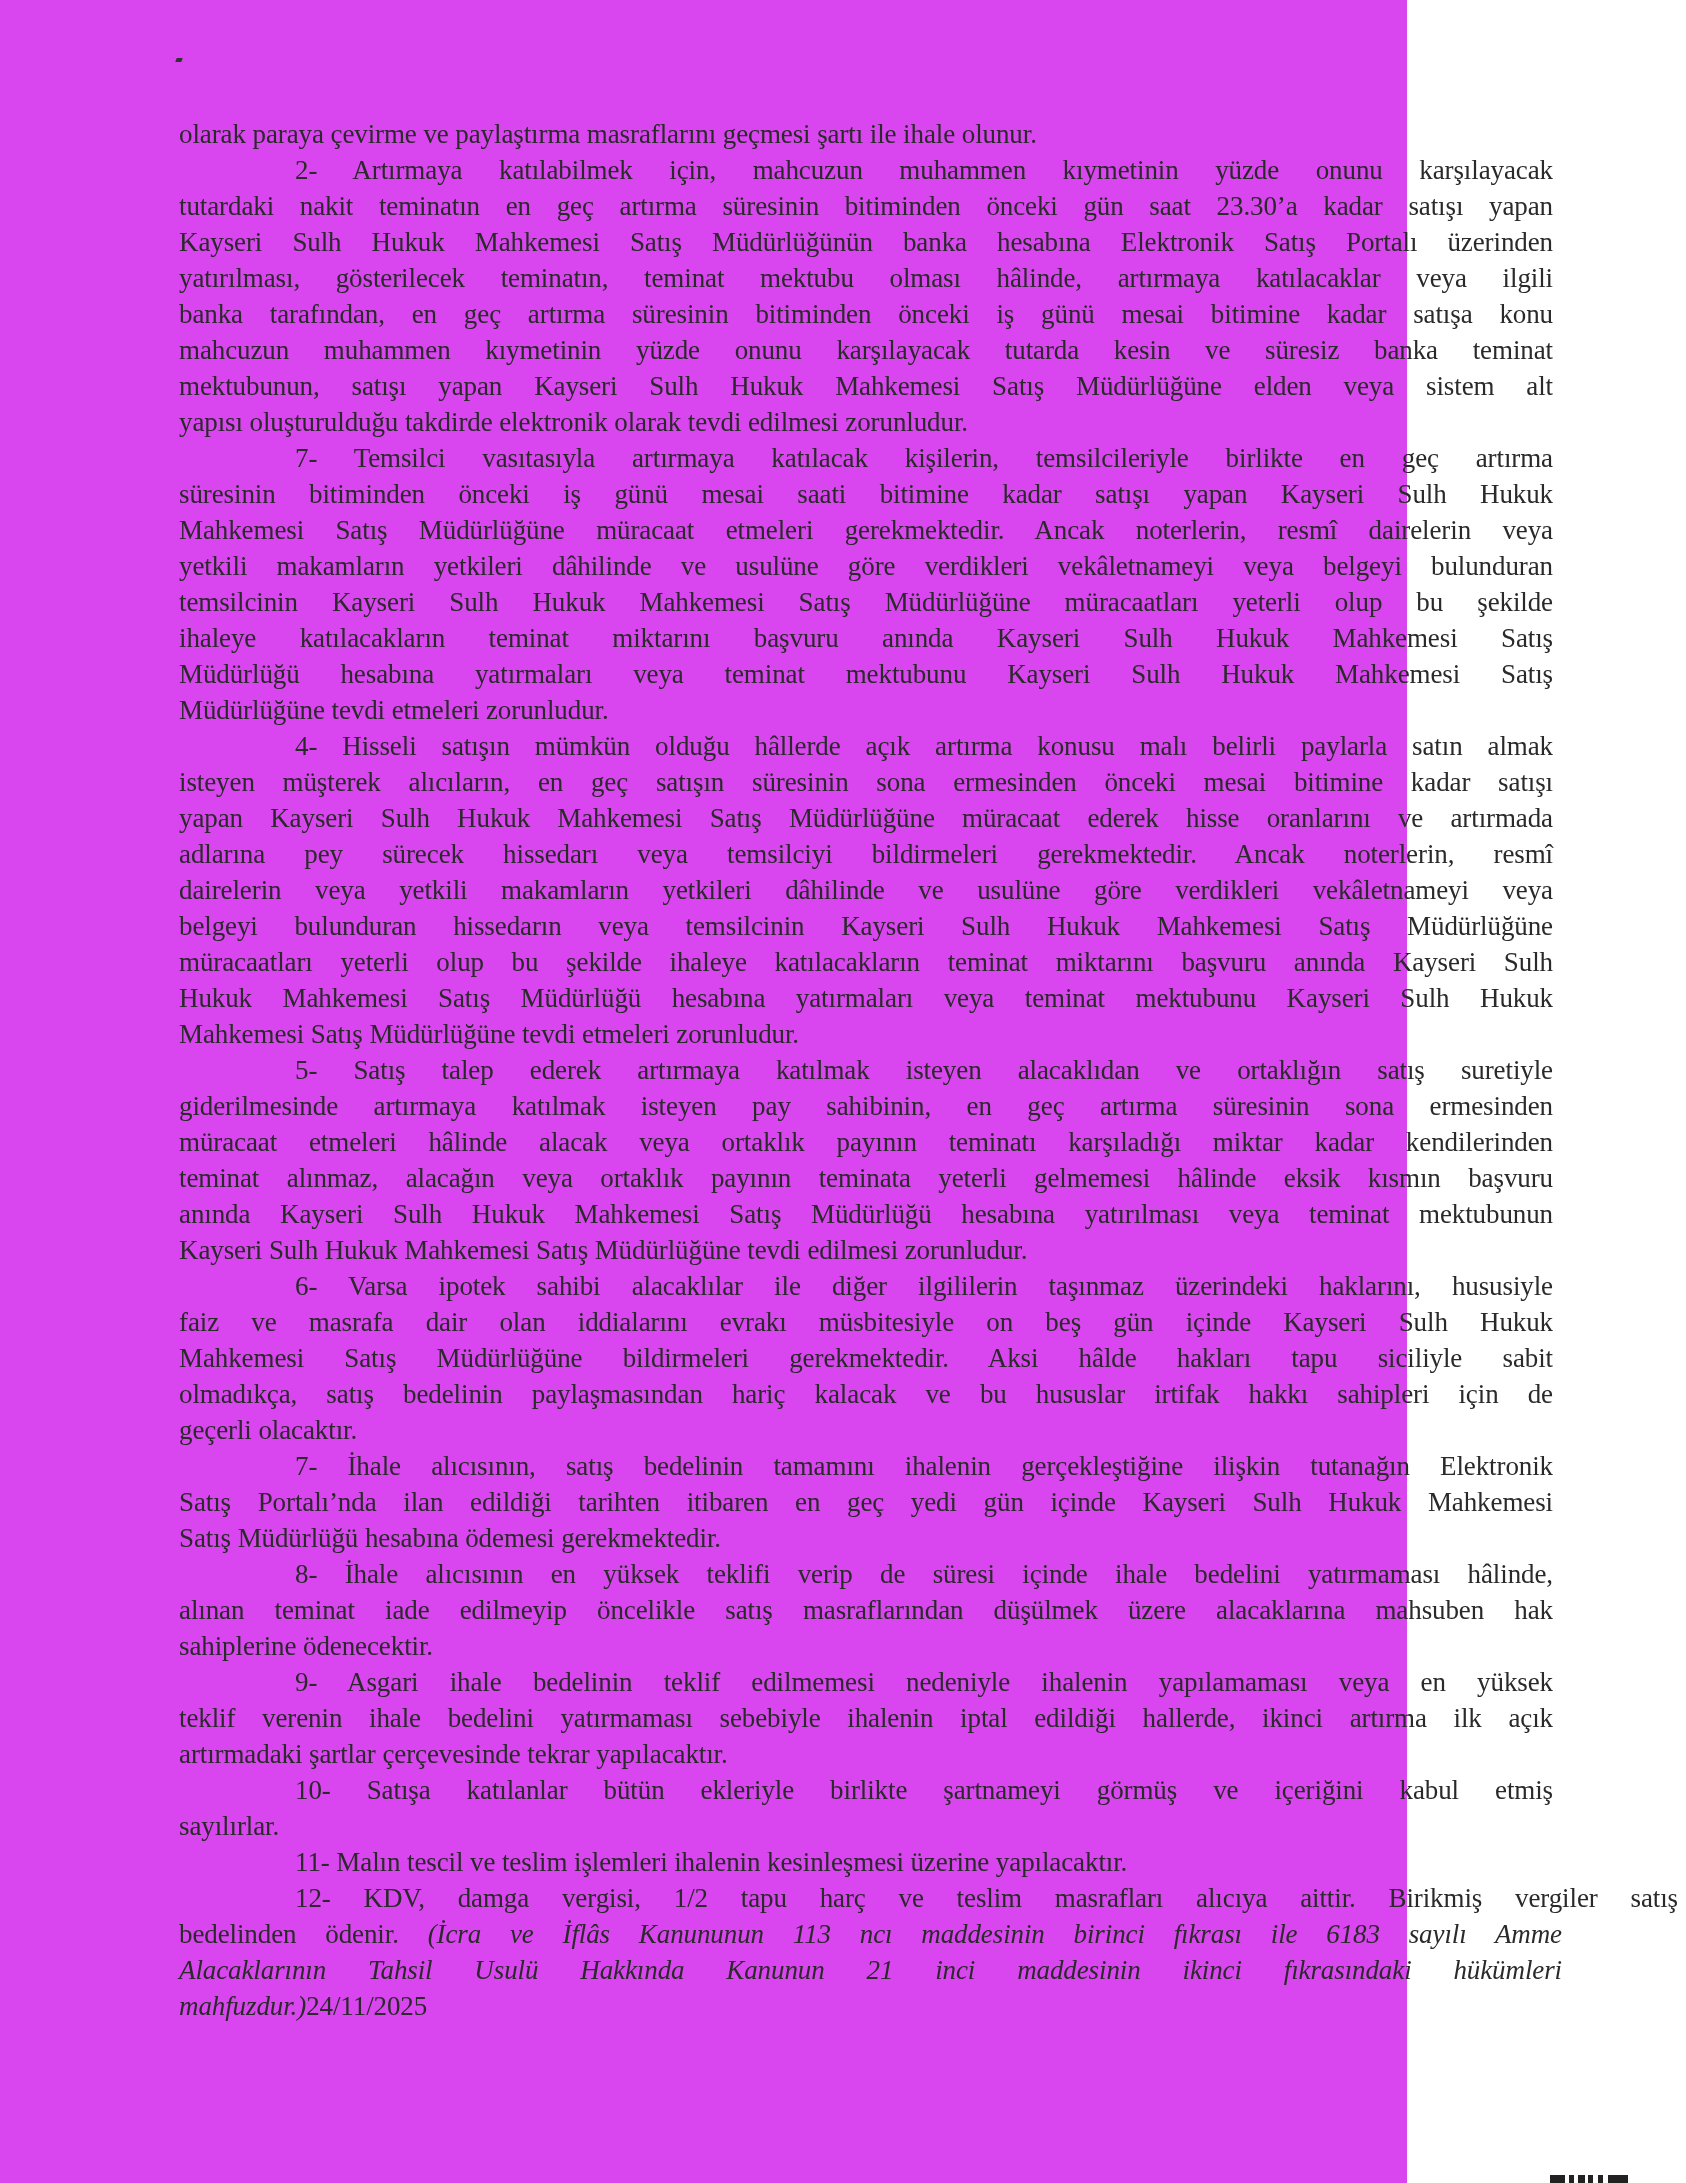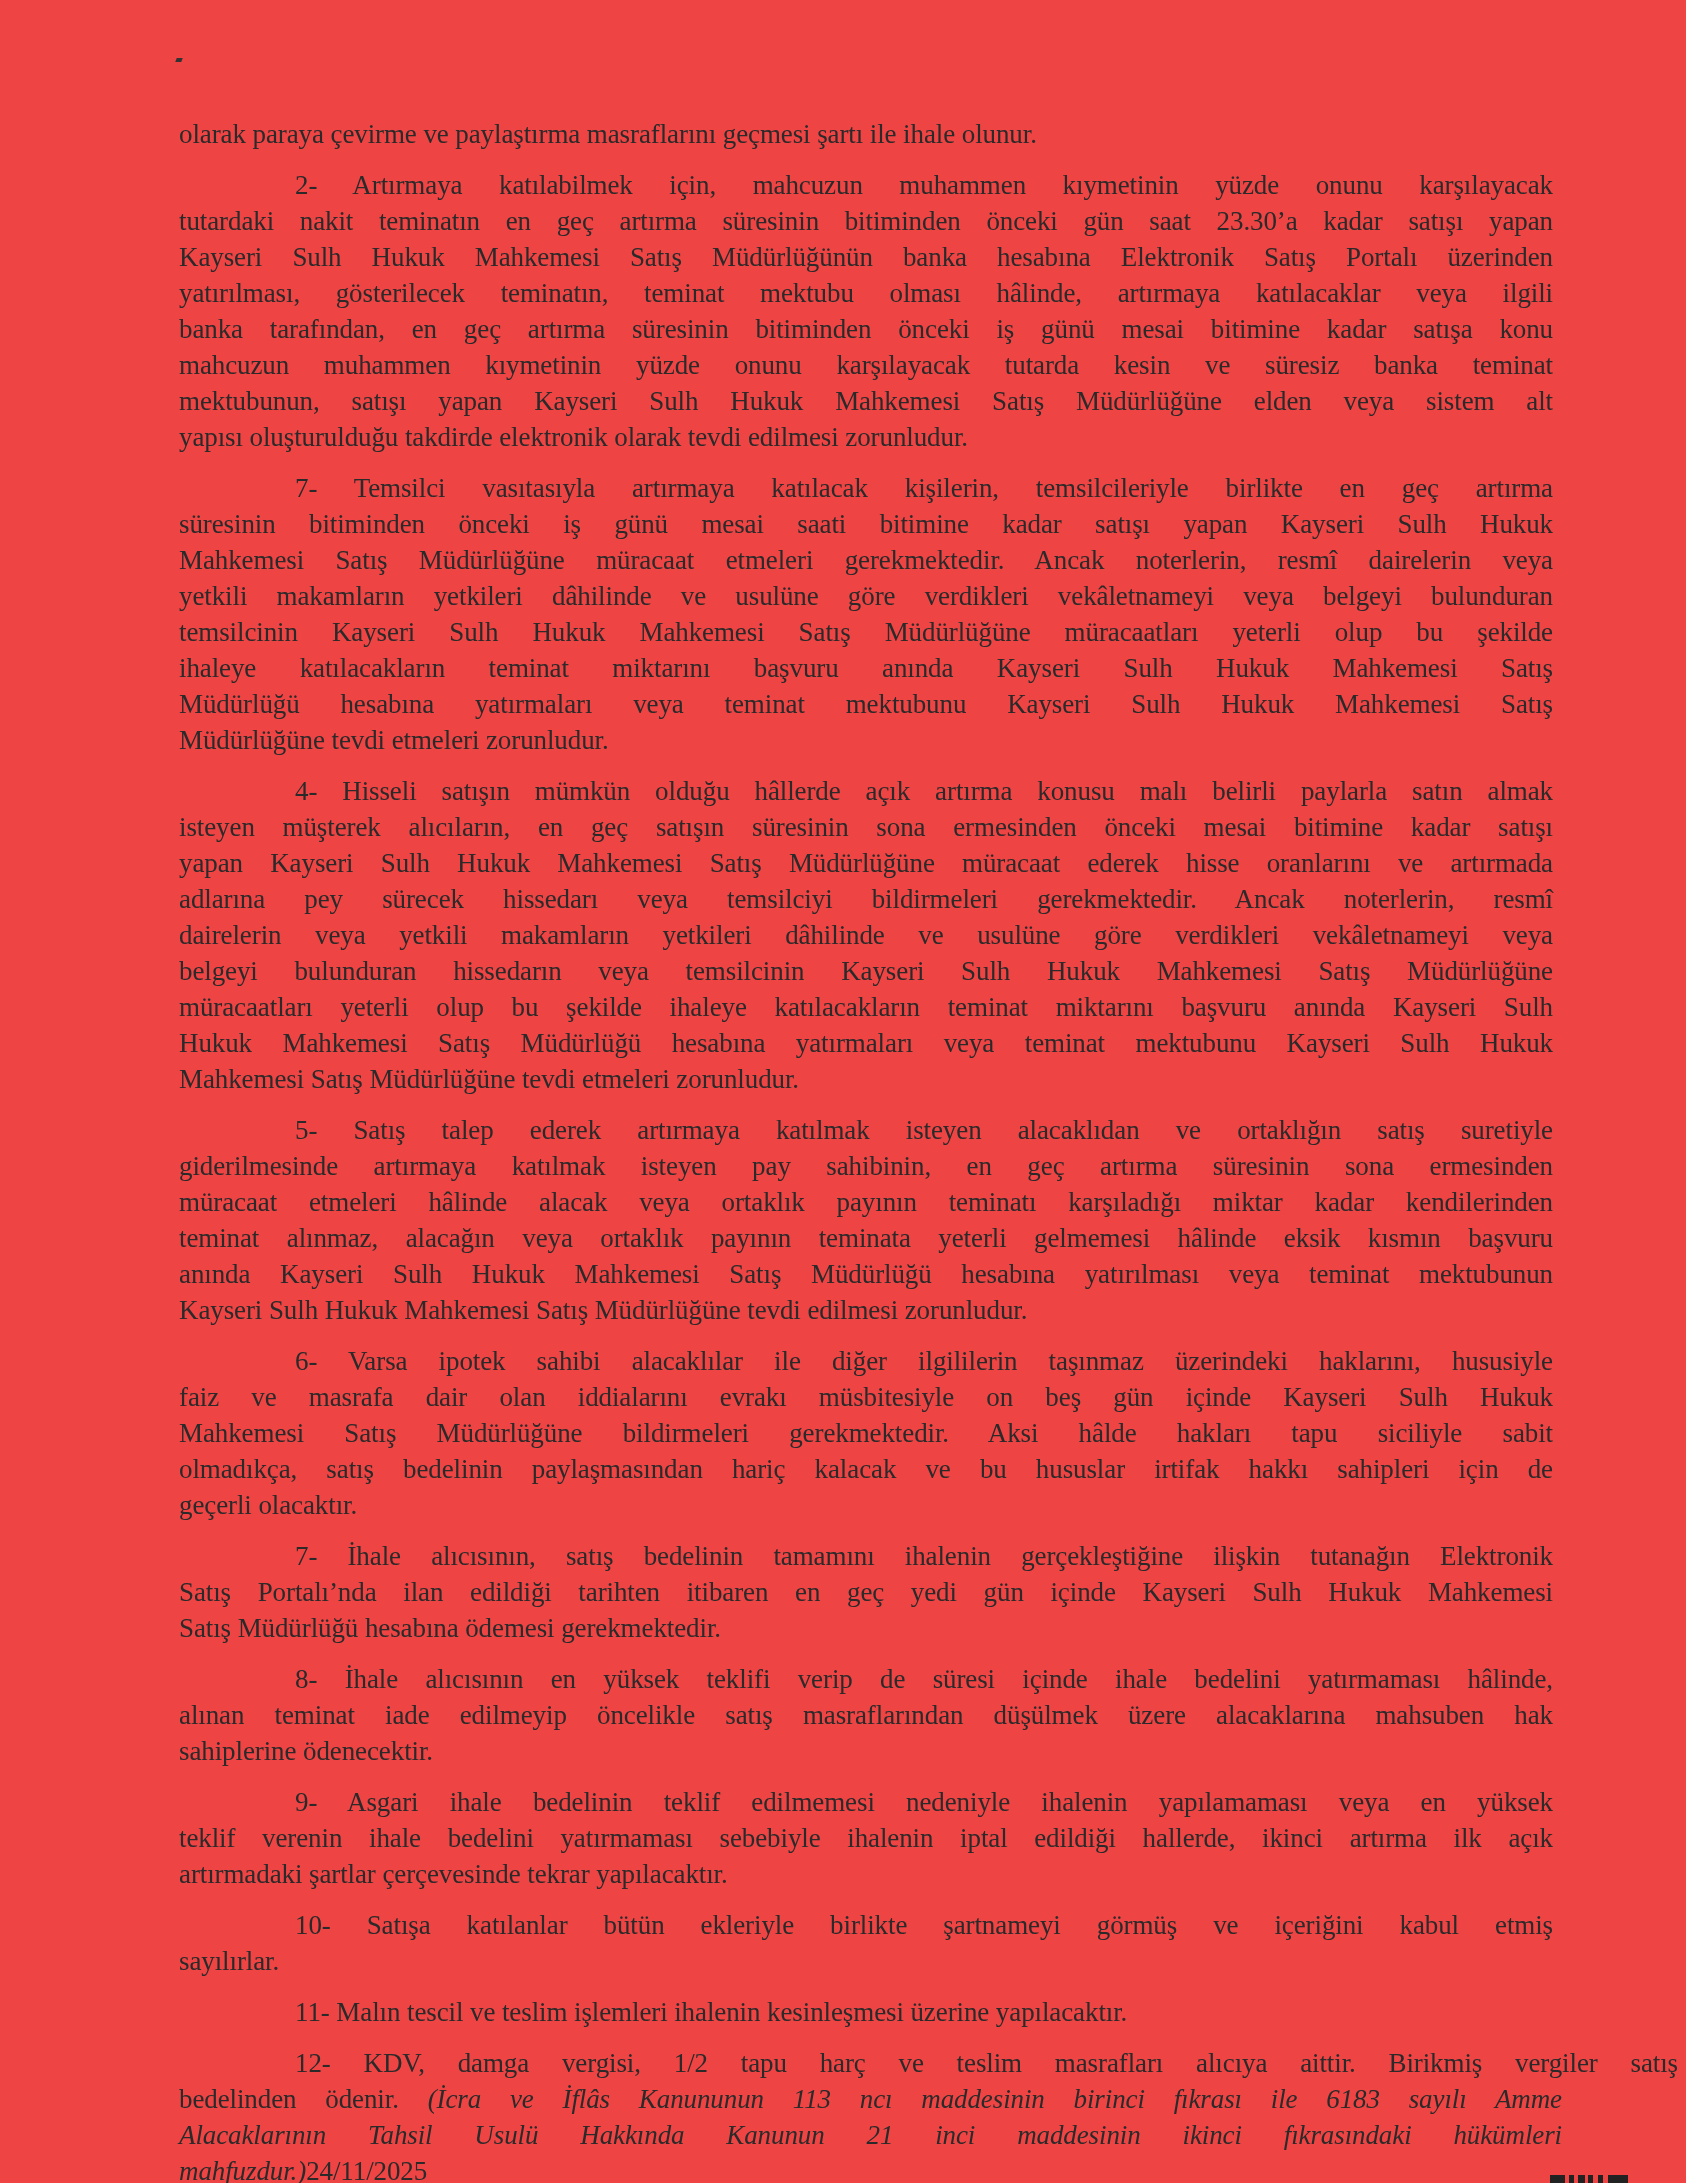--- a/index.html
+++ b/index.html
@@ -1,29 +1,29 @@
 <!DOCTYPE html>
 <html style="font-size:10.6px"><head>
 <meta charset="utf-8">
 <style>
   html, body { margin: 0; padding: 0; background: #ffffff; }
   body { width: 1686px; height: 2183px; position: relative; overflow: hidden; }
-  .page { position: absolute; left: 0; top: 0; width: 1686px; height: 2183px; background: #ef4444; }
+  .page { position: absolute; left: 0; top: 0; width: 1407px; height: 2183px; background: #d946ef; }
   .scan-mark { position: absolute; left: 176px; top: 58px; width: 6px; height: 4px; background: #333; transform: skewX(-20deg); }
   .body-text {
     position: absolute; left: 179px; top: 116px; width: 1374px;
     font-family: "Liberation Serif", "DejaVu Serif", serif;
     font-size: 27px; color: #2a2a2a; letter-spacing: -0.1px;
   }
   .line {
     display: block; height: 36px; line-height: 36px; white-space: nowrap;
     text-align: justify; text-align-last: justify; overflow: visible;
   }
   .line.last { text-align-last: left; }
-  .line.indent { padding-left: 116px; margin-top: 15px; }
+  .line.indent { padding-left: 116px; }
   .para12 .line { width: 1383px; }
   .it { font-style: italic; }
   .qr { position: absolute; left: 1550px; top: 2173px; width: 79px; height: 10px; }
   .qr span { position: absolute; top: 2px; height: 8px; background: #222; }
 </style>
 </head>
 <body>
 
 <div class="page">
   <div class="scan-mark"></div>

